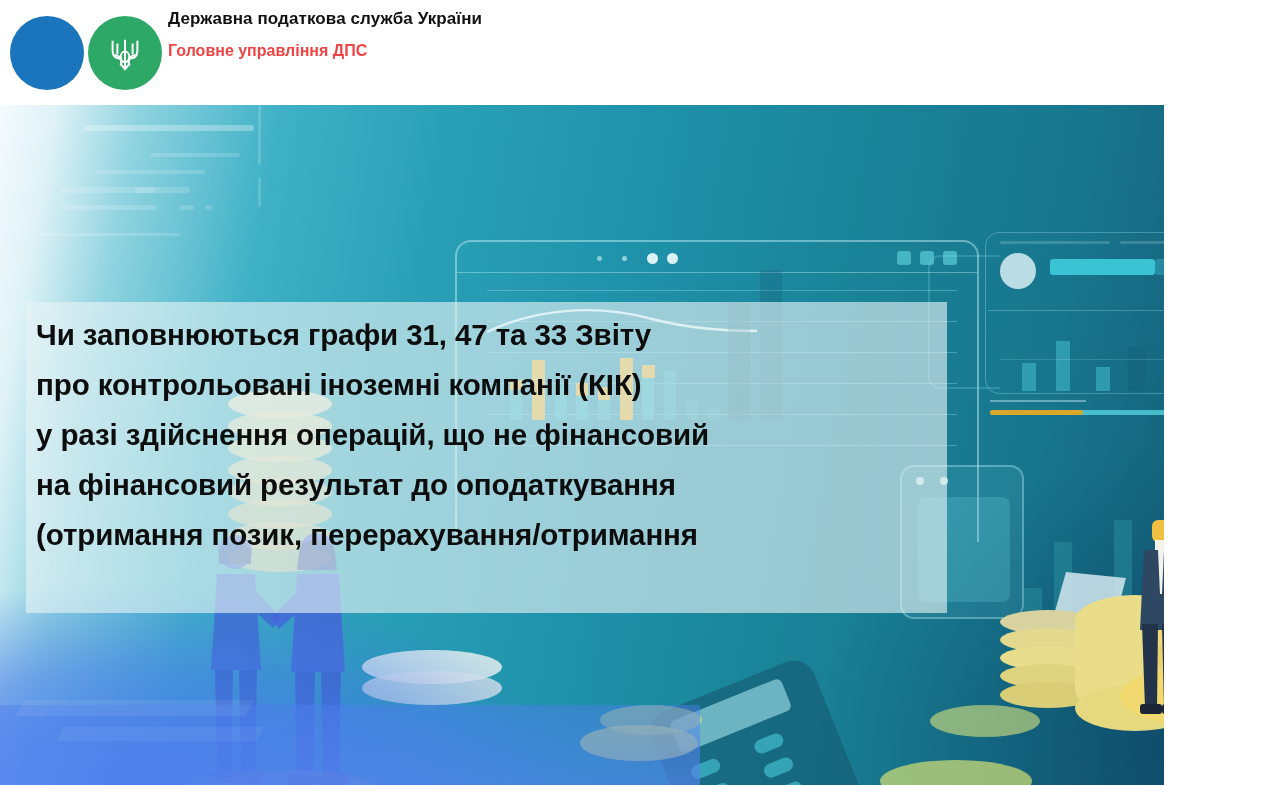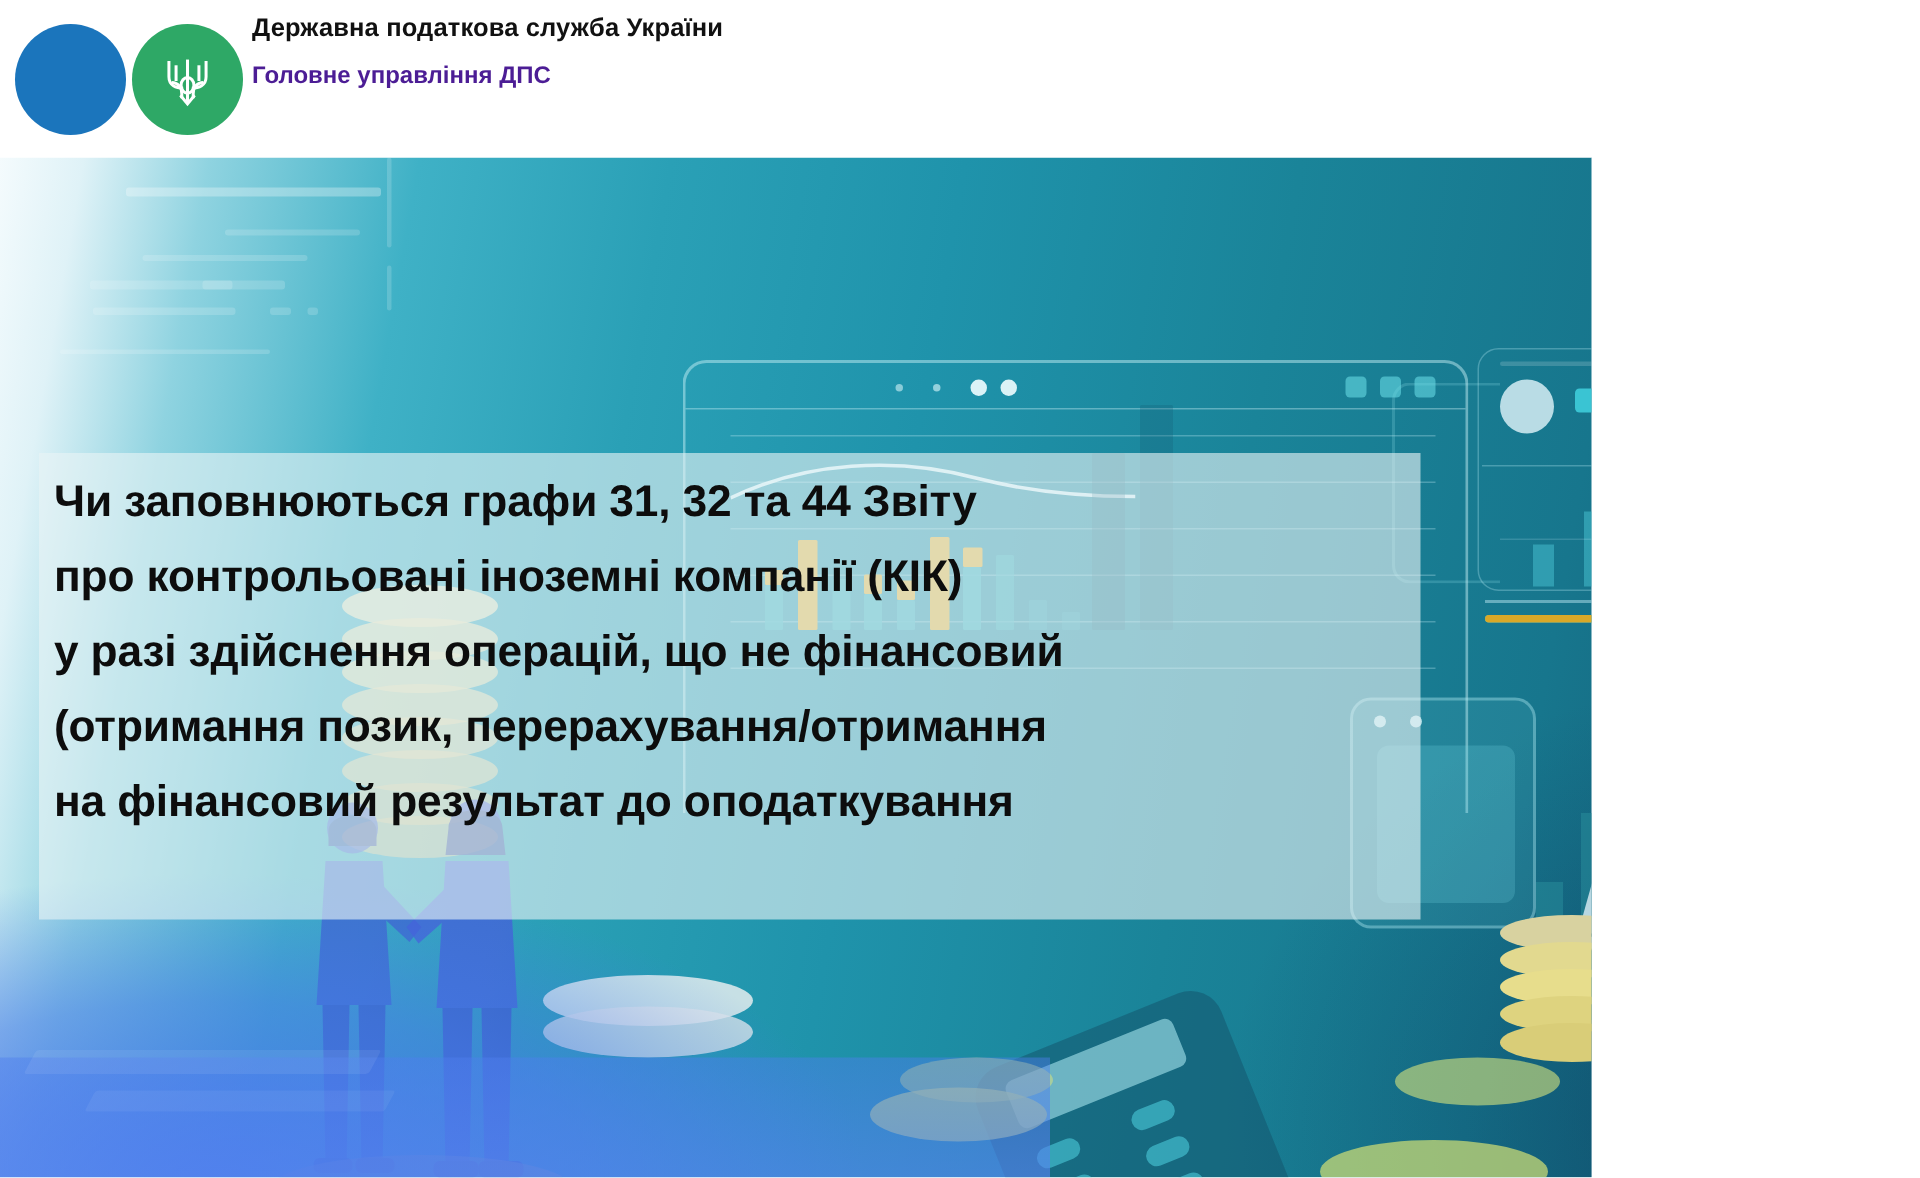--- a/index.html
+++ b/index.html
@@ -1,27 +1,27 @@
 <!DOCTYPE html>
 <html><head>
 <meta charset="utf-8">
 <style>
   html,body{margin:0;padding:0;background:#fff;}
   body{width:1280px;height:785px;overflow:hidden;font-family:"Liberation Sans",sans-serif;}
-  .page{position:relative;width:1061px;height:785px;overflow:hidden;background:#fff;}
+  .page{position:relative;width:1164px;height:785px;overflow:hidden;background:#fff;}
 
   
   .header{position:absolute;left:0;top:0;width:1280px;height:105px;background:#ffffff;z-index:40;}
   .logo-wrap{position:absolute;left:6px;top:10px;width:150px;height:84px;}
   .circle-blue{position:absolute;left:4px;top:6px;width:74px;height:74px;border-radius:50%;background:#1b75bc;}
   .circle-green{position:absolute;left:82px;top:6px;width:74px;height:74px;border-radius:50%;background:#2ea866;}
   .trident{position:absolute;left:100px;top:24px;width:38px;height:40px;}
   .hdr-text{position:absolute;left:168px;top:8px;width:700px;}
   .hdr-line1{font-size:17px;font-weight:bold;color:#111;letter-spacing:.1px;line-height:21px;margin-bottom:11px;}
-  .hdr-line2{font-size:16px;font-weight:bold;color:#4c1d95;line-height:22px;}
+  .hdr-line2{font-size:16px;font-weight:bold;color:#ef4444;line-height:22px;}
 
   
   .banner{position:absolute;left:0;top:105px;width:1280px;height:680px;overflow:hidden;
           background:
             radial-gradient(ellipse 520px 420px at 1180px 640px, rgba(10,60,95,.55), rgba(10,60,95,0) 70%),
             linear-gradient(100deg,
               #f4fbfd 0%, #dff2f7 4%, #8fd3e0 10%,
               #3fb1c6 20%, #2aa0b6 32%, #1f93ab 46%,
               #1a8499 62%, #17768d 78%, #155f79 92%, #134f68 100%);}
 
@@ -319,20 +319,20 @@
     <div class="bluewash"></div>
     <div class="bluewash2"></div>
 
     <div class="dec soft" style="left:20px;top:595px;width:230px;height:16px;transform:skewX(-28deg);opacity:.45;"></div>
     <div class="dec soft" style="left:60px;top:622px;width:200px;height:14px;transform:skewX(-28deg);opacity:.35;"></div>
 
     <div class="panel" style="top:197px;"></div>
   </div>
 
   <div class="qtext">
-    <div>Чи заповнюються графи 31, 32 та 44 Звіту</div>
+    <div>Чи заповнюються графи 31, 47 та 33 Звіту</div>
     <div>про контрольовані іноземні компанії (КІК)</div>
     <div>у разі здійснення операцій, що не фінансовий</div>
+    <div>на фінансовий результат до оподаткування</div>
     <div>(отримання позик, перерахування/отримання</div>
-    <div>на фінансовий результат до оподаткування</div>
   </div>
 
 </div>
 
 </body></html>

